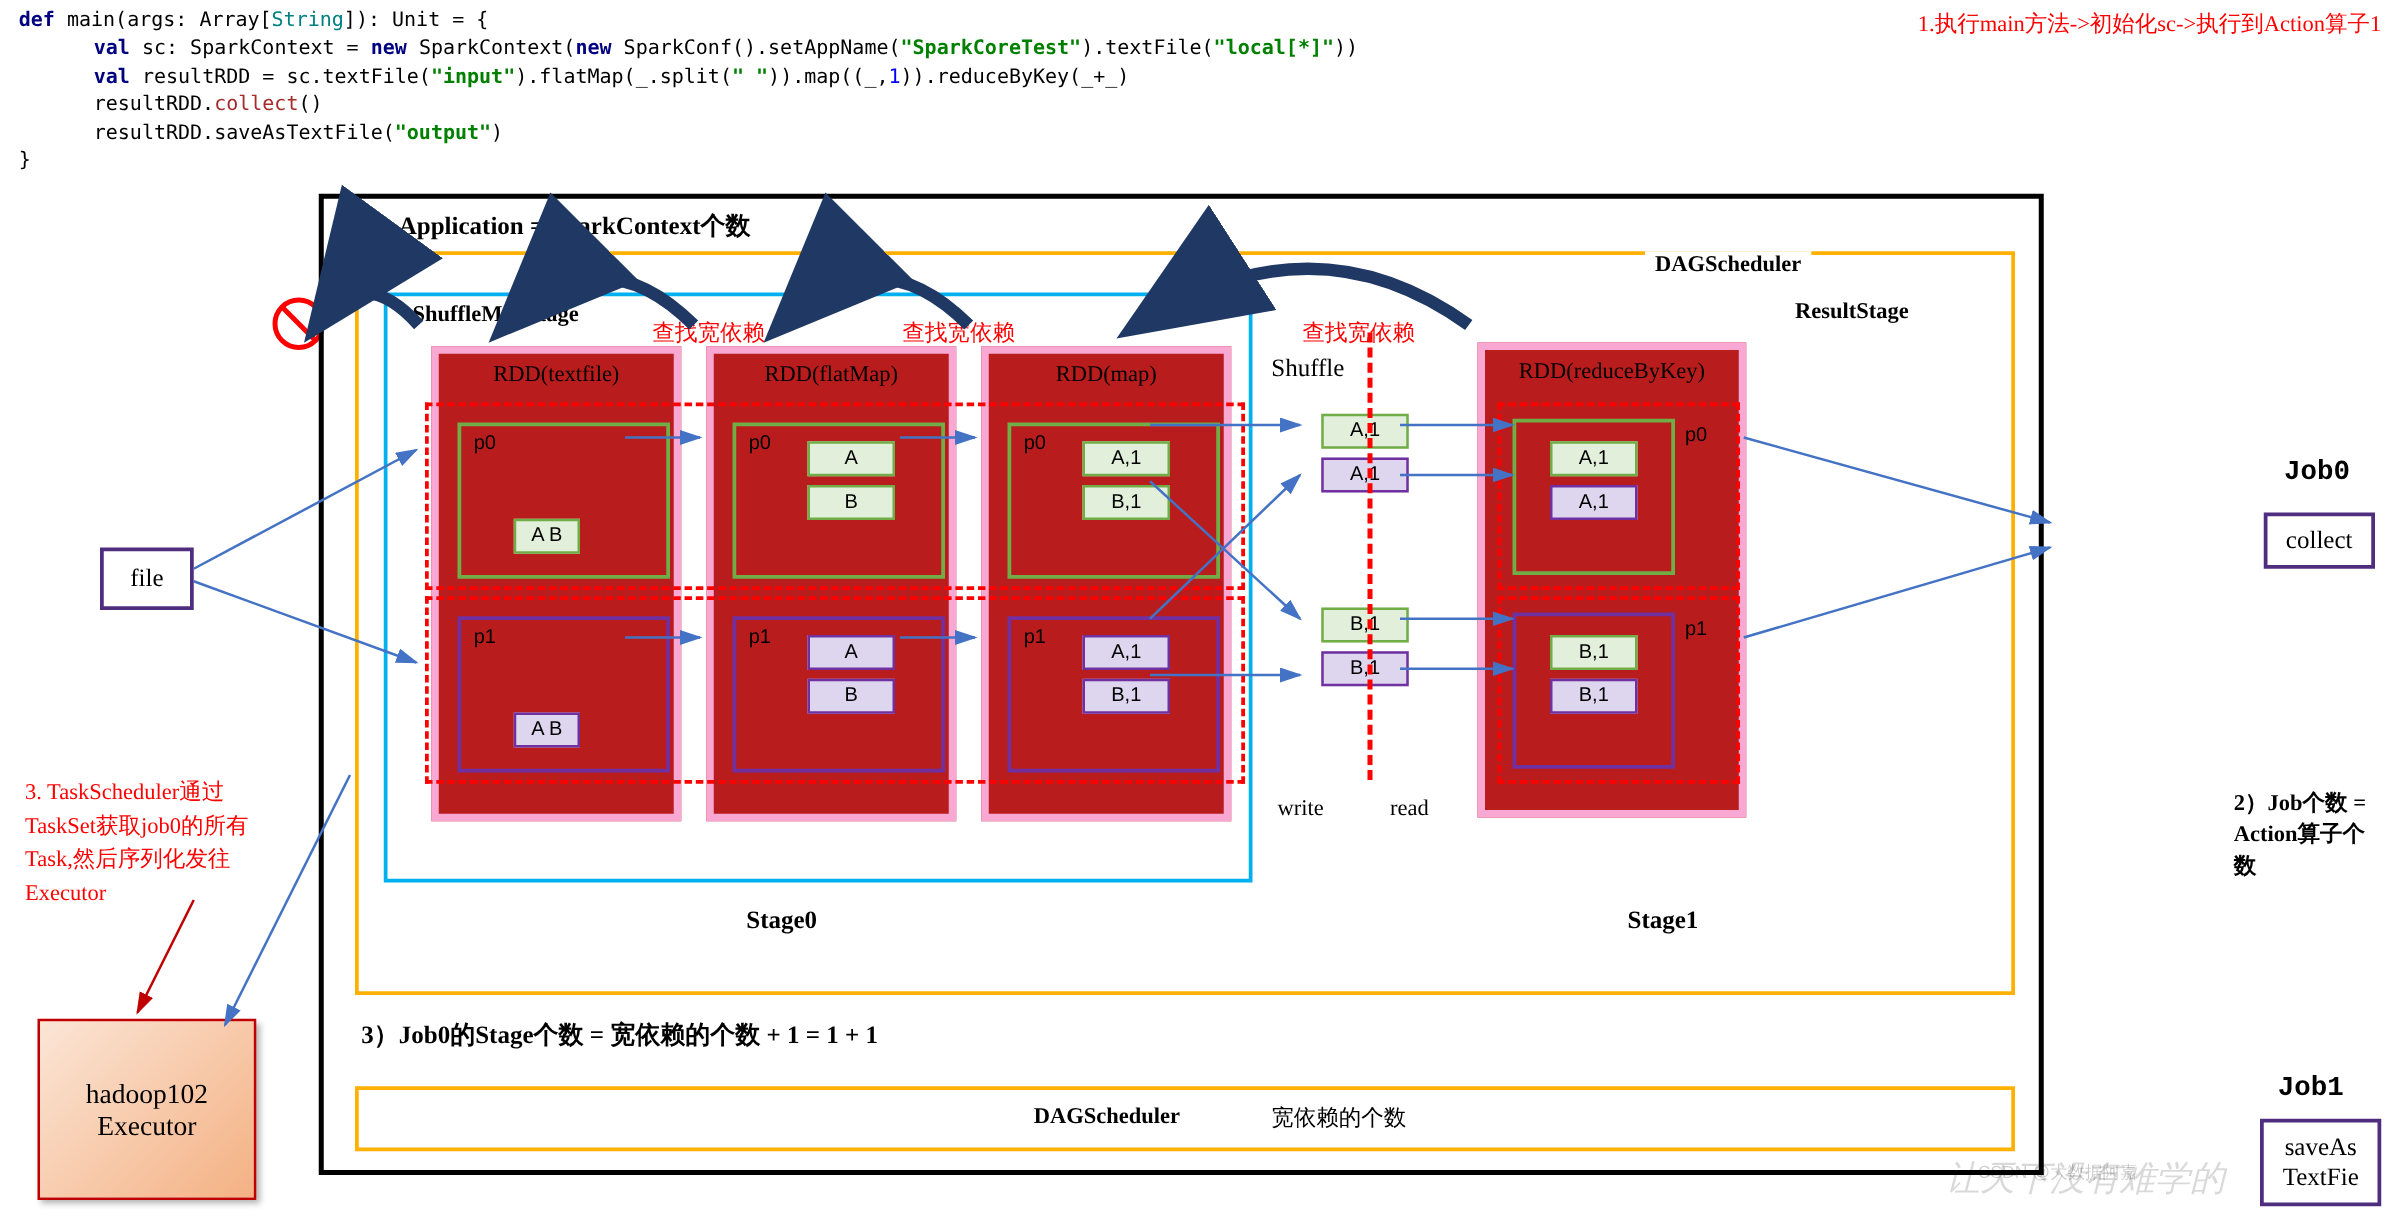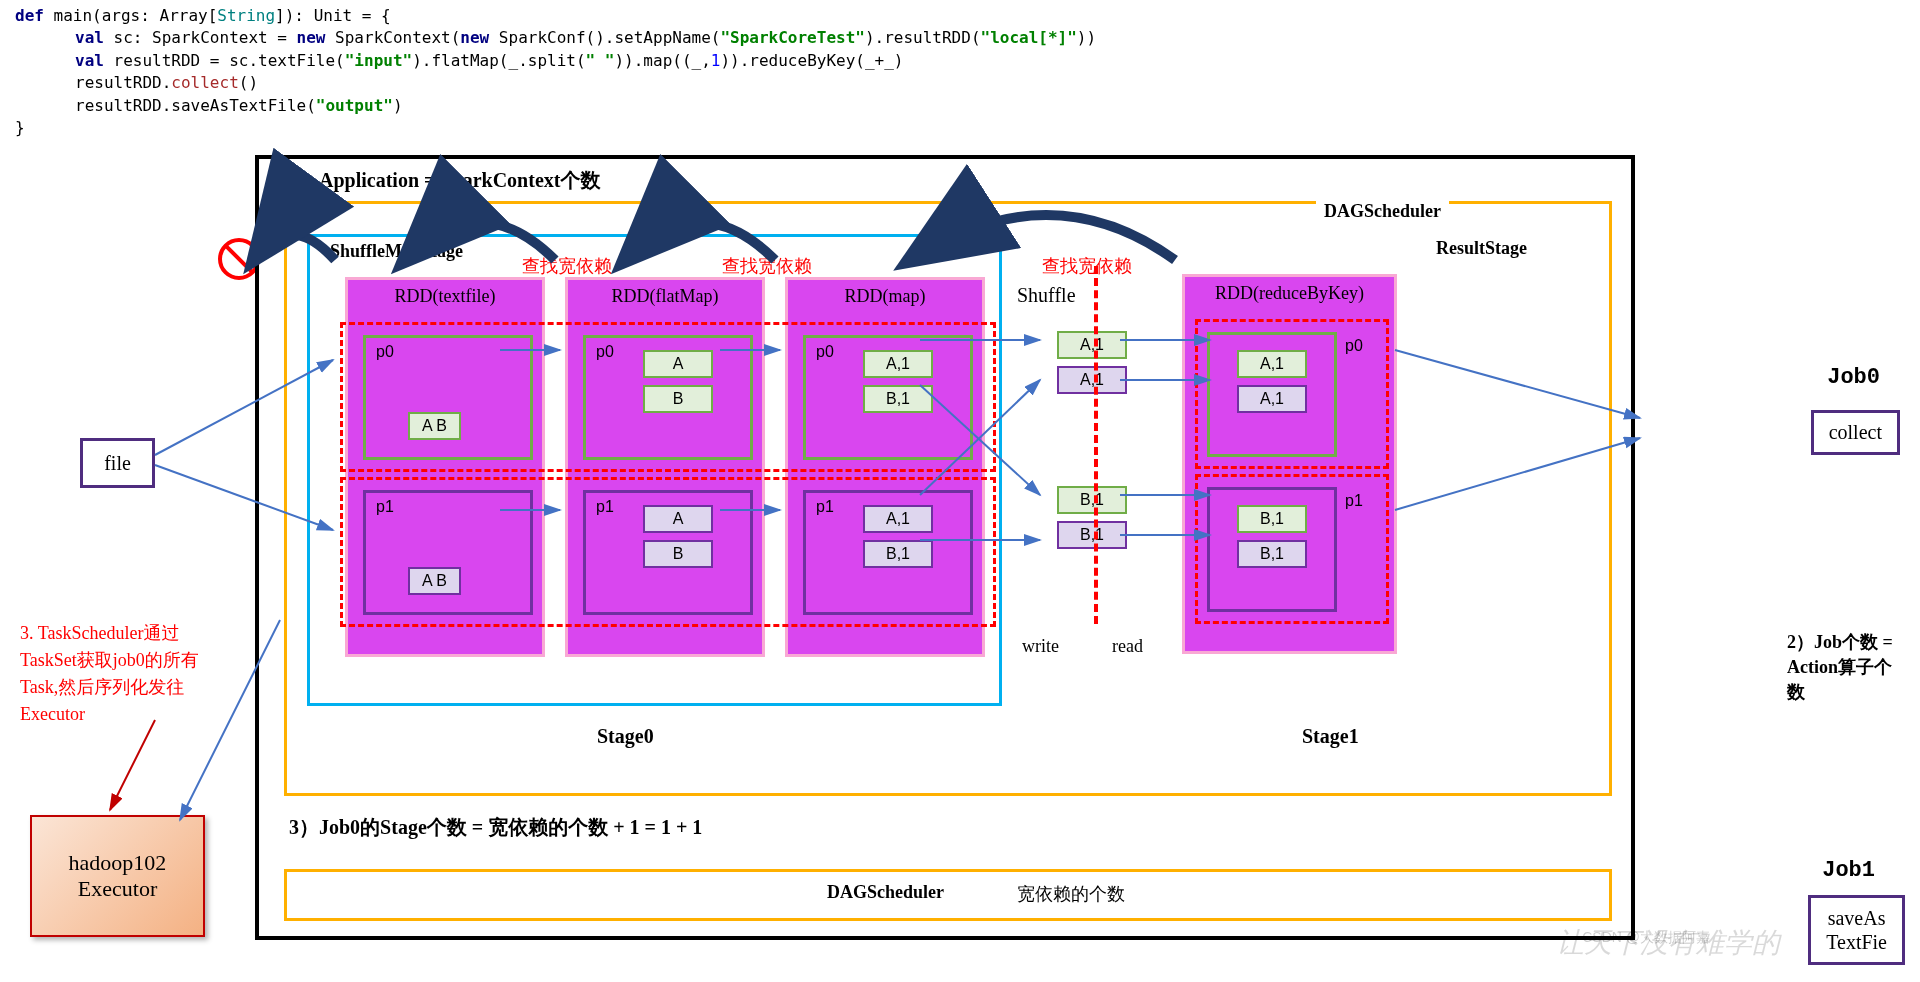--- a/index.html
+++ b/index.html
@@ -12,62 +12,63 @@
 .method{color:#a52a2a}
 .new-kw{color:#000080;font-weight:bold}
 .top-notes{position:absolute;top:5px;right:15px;font-family:SimSun,serif;font-size:18px;color:#ff0000;line-height:1.6}
 .main-container{position:absolute;top:155px;left:255px;width:1380px;height:785px;border:4px solid #000}
 .app-title{position:absolute;top:8px;left:30px;font-family:'Times New Roman',serif;font-size:20px;font-weight:bold}
 .dag-box{position:absolute;top:42px;left:25px;width:1328px;height:595px;border:3px solid #ffb000}
 .dag-title{position:absolute;top:-3px;right:160px;font-weight:bold;font-family:'Times New Roman',serif;font-size:18px;background:#fff;padding:0 8px}
 .shuffle-stage{position:absolute;top:30px;left:20px;width:695px;height:472px;border:3px solid #00b0f0}
 .shuffle-title{position:absolute;top:4px;left:20px;font-weight:bold;font-family:'Times New Roman',serif;font-size:18px}
 .result-stage-title{position:absolute;top:34px;right:82px;font-weight:bold;font-family:'Times New Roman',serif;font-size:18px}
-.rdd-box{position:absolute;border:3px solid #f9a8d4;background:#d946ef}
+.rdd-box{position:absolute;border:6px solid #f9a8d4;background:#b91c1c}
 .rdd-title{text-align:center;padding:6px;font-size:18px;font-family:'Times New Roman',serif}
 .partition-wrap{position:absolute;border:3px dashed #ff0000}
 .partition{position:absolute;border:3px solid;padding:5px}
 .partition.green{border-color:#70ad47}
 .partition.purple{border-color:#7030a0}
 .p-label{position:absolute;top:5px;left:10px;font-size:16px}
 .data-cell{display:inline-block;padding:3px 12px;margin:2px;font-size:16px;border:2px solid}
 .data-cell.green{background:#e2efda;border-color:#70ad47}
 .data-cell.purple{background:#ded6ee;border-color:#7030a0}
 .stage-label{position:absolute;font-weight:bold;font-family:'Times New Roman',serif;font-size:20px}
 .wide-dep{position:absolute;color:#ff0000;font-family:SimSun,serif;font-size:18px}
 .shuffle-label{position:absolute;font-family:'Times New Roman',serif;font-size:20px}
 .wr-label{position:absolute;font-family:'Times New Roman',serif;font-size:18px}
 .bottom-notes{position:absolute;font-family:'Times New Roman',SimSun,serif;font-size:20px;font-weight:bold}
 .dag2-box{position:absolute;bottom:15px;left:25px;width:1328px;height:52px;border:3px solid #ffb000}
 .file-box{position:absolute;top:438px;left:80px;width:75px;height:50px;border:3px solid #4f2d7f;display:flex;align-items:center;justify-content:center;font-size:20px;font-family:'Times New Roman',serif}
-.executor-box{position:absolute;top:815px;left:30px;width:175px;height:122px;border:2px solid #c00000;background:linear-gradient(135deg,#fbe5d6,#f4b183);display:flex;flex-direction:column;align-items:center;justify-content:center;font-size:22px;font-family:'Times New Roman',serif;box-shadow:3px 3px 5px rgba(0,0,0,0.3)}
+.executor-box{position:absolute;top:815px;left:30px;width:175px;height:145px;border:2px solid #c00000;background:linear-gradient(135deg,#fbe5d6,#f4b183);display:flex;flex-direction:column;align-items:center;justify-content:center;font-size:22px;font-family:'Times New Roman',serif;box-shadow:3px 3px 5px rgba(0,0,0,0.3)}
 .job-box{position:absolute;border:3px solid #4f2d7f;padding:8px 15px;font-size:20px;font-family:'Times New Roman',serif}
 .job-title{position:absolute;font-weight:bold;font-family:Liberation Mono, monospace;font-size:22px}
 .side-note{position:absolute;color:#ff0000;font-family:SimSun,serif;font-size:18px;line-height:1.5}
 .right-note{position:absolute;font-family:'Times New Roman',SimSun,serif;font-size:18px;font-weight:bold;line-height:1.4}
 .no-entry{position:absolute;top:238px;left:218px;width:42px;height:42px;border:4px solid #ff0000;border-radius:50%}
 .no-entry::after{content:'';position:absolute;top:50%;left:-3px;right:-3px;height:4px;background:#ff0000;transform:translateY(-50%) rotate(45deg)}
 .arrow-svg{position:absolute;pointer-events:none}
 .watermark{position:absolute;bottom:20px;right:140px;font-family:KaiTi,serif;font-size:28px;color:rgba(0,0,0,0.15);font-style:italic}
 .csdn-mark{position:absolute;bottom:35px;right:210px;font-size:14px;color:rgba(0,0,0,0.2)}
 .dashed-vert{position:absolute;border-left:4px dashed #ff0000}
 </style>
 </head>
 <body>
 
 <div class="code-block">
 <div><span class="kw">def</span><span> main(args: Array[</span><span class="type">String</span><span>]): Unit = {</span></div>
-<div style="padding-left:60px"><span class="kw">val</span><span> sc: SparkContext = </span><span class="new-kw">new</span><span> SparkContext(</span><span class="new-kw">new</span><span> SparkConf().setAppName(</span><span class="str">"SparkCoreTest"</span><span>).resultRDD(</span><span class="str">"local[*]"</span><span>))</span></div>
+<div style="padding-left:60px"><span class="kw">val</span><span> sc: SparkContext = </span><span class="new-kw">new</span><span> SparkContext(</span><span class="new-kw">new</span><span> SparkConf().setAppName(</span><span class="str">"SparkCoreTest"</span><span>).textFile(</span><span class="str">"local[*]"</span><span>))</span></div>
 <div style="padding-left:60px"><span class="kw">val</span><span> resultRDD = sc.textFile(</span><span class="str">"input"</span><span>).flatMap(_.split(</span><span class="str">" "</span><span>)).map((_,</span><span class="num">1</span><span>)).reduceByKey(_+_)</span></div>
 <div style="padding-left:60px"><span>resultRDD.</span><span class="method">collect</span><span>()</span></div>
 <div style="padding-left:60px"><span>resultRDD.saveAsTextFile(</span><span class="str">"output"</span><span>)</span></div>
 <div>}</div>
 </div>
 
 <div class="top-notes">
+<div>1.执行main方法-&gt;初始化sc-&gt;执行到Action算子1</div>
 </div>
 
 <div class="file-box">
     <span>file</span>
   </div>
 
 <div class="no-entry"></div>
 
 <div class="side-note" style="top:620px;left:20px;width:210px">3. TaskScheduler通过TaskSet获取job0的所有Task,然后序列化发往Executor</div>
 

